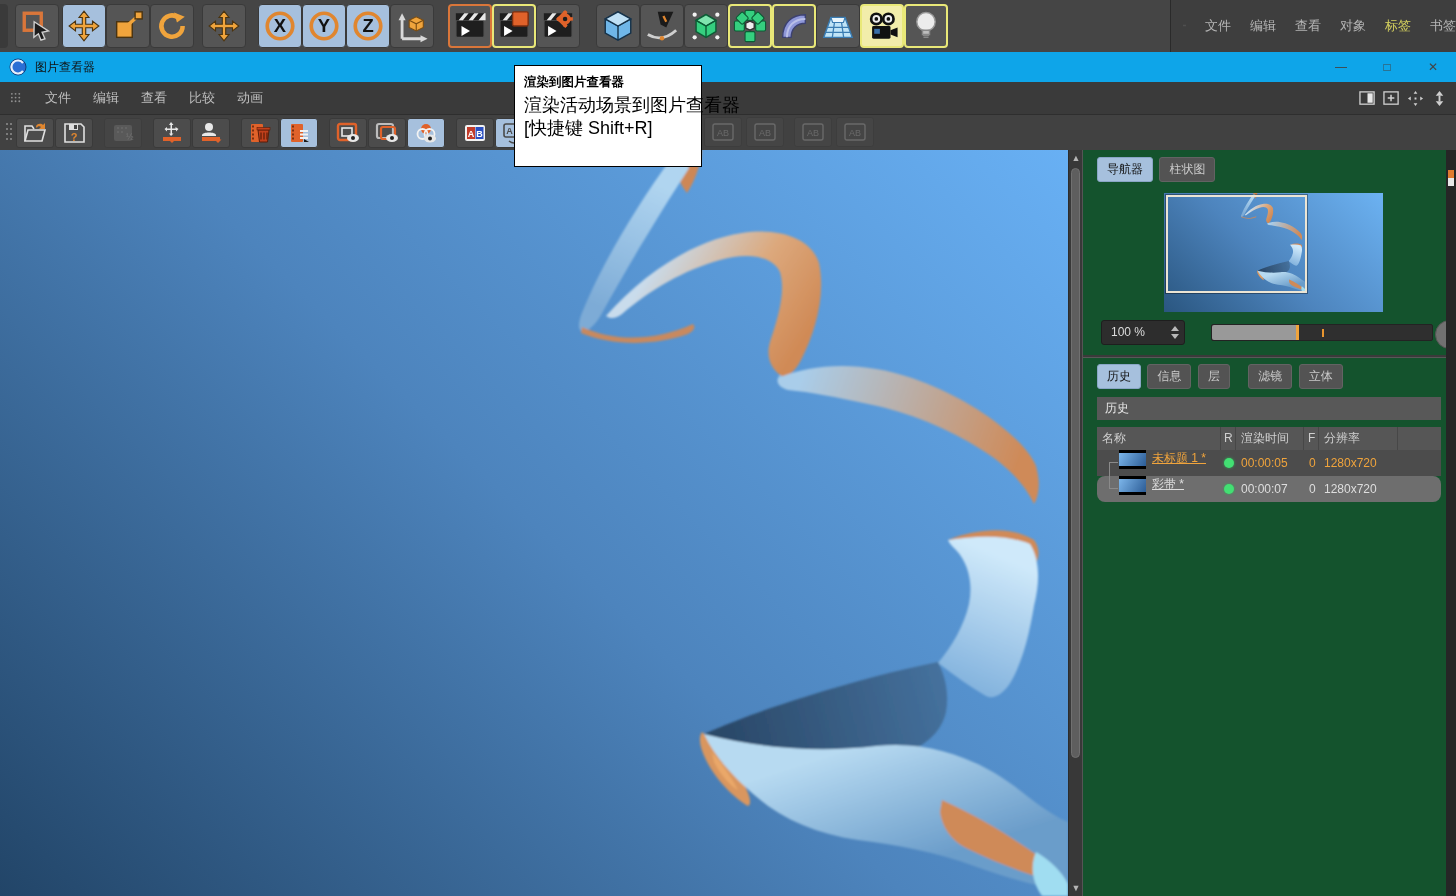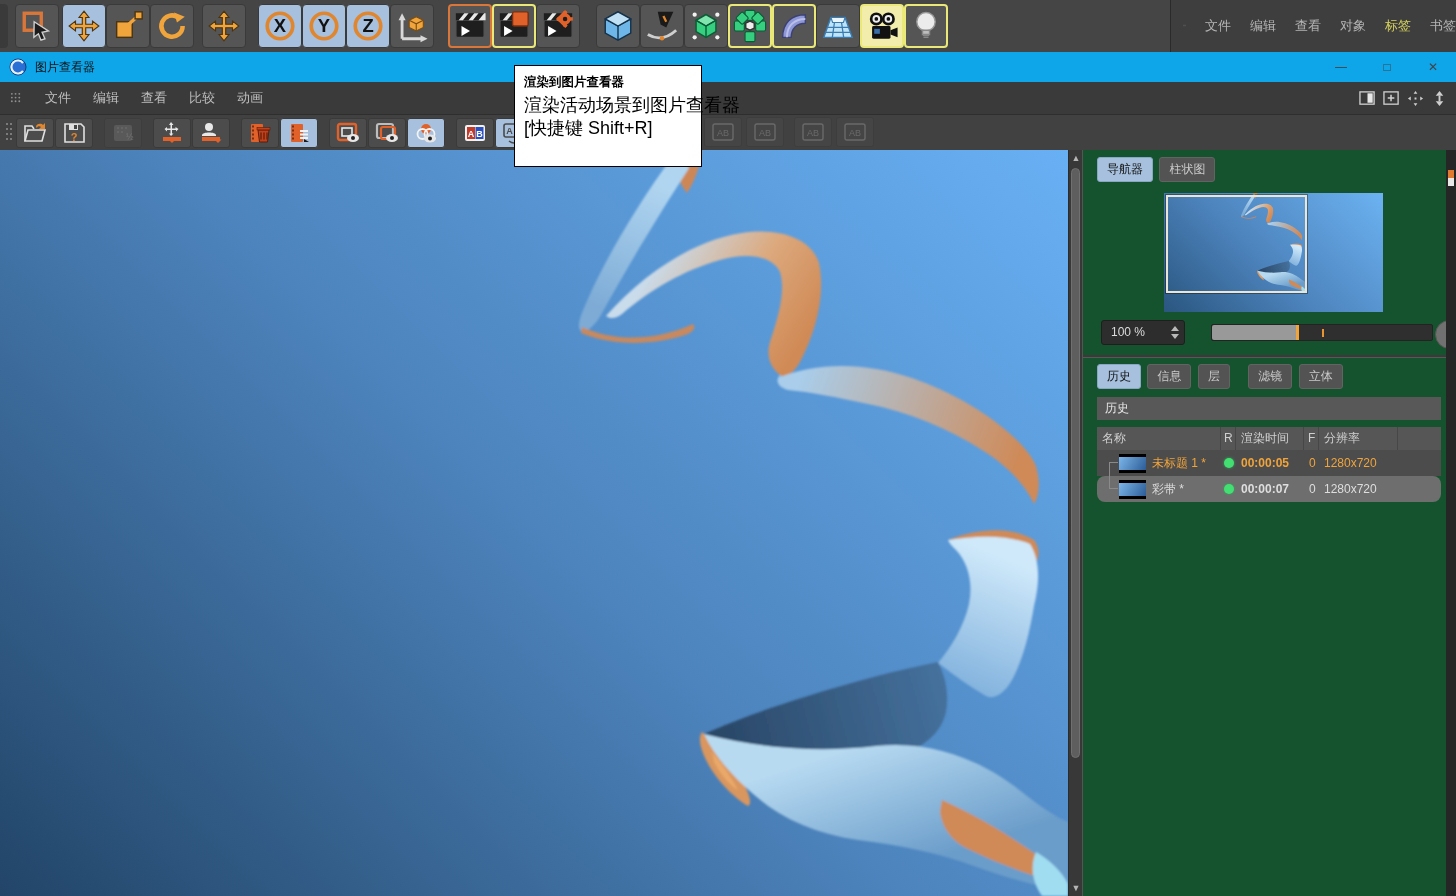--- a/index.html
+++ b/index.html
@@ -98,27 +98,27 @@
     color:#e6e6e6; font-size:12px; line-height:23px; padding-left:8px; }
   #hist-table { position:absolute; left:14px; top:277px; width:344px; font-size:12px; }
   .hrow { display:flex; height:23px; background:#565656; color:#cfcfcf; }
   .hcell { border-right:1px solid #474747; line-height:23px; padding-left:5px; overflow:hidden; white-space:nowrap; }
   .c-name{width:124px;} .c-r{width:15px;padding-left:3px;} .c-time{width:68px;} .c-f{width:15px;padding-left:4px;}
   .c-res{width:79px;} .c-x{width:43px;border-right:none;}
   .drow { display:flex; height:26px; align-items:center; position:relative; }
   .drow .dcell { line-height:26px; padding-left:5px; white-space:nowrap; }
   .row-active { background:#4c4c4c; color:#f0a43c; }
   .row-selected { background:#6e6e6e; color:#dedede;border-radius:8px; }
-  .namecell { width:124px; position:relative; height:100%; display:flex; align-items:center; }
+  .namecell { width:124px; position:relative; height:100%; display:flex; align-items:flex-start;text-decoration:underline; }
   .tree-v { position:absolute; left:12px; width:1px; background:#8a8a8a; }
   .tree-h { position:absolute; left:12px; top:12px; width:9px; height:1px; background:#8a8a8a; }
   .mini-thumb { width:27px; height:19px; margin-left:22px; margin-right:6px;
     background:linear-gradient(120deg,#7cb6ea,#2c5c96); border-top:3px solid #000; border-bottom:3px solid #000; flex:0 0 auto; }
   .gdot { width:10px; height:10px; border-radius:50%; background:#43df73; box-shadow:0 0 3px #2fae57; margin-left:3px; }
-  .dc-time{width:68px;font-weight:bold;} .dc-f{width:15px;padding-left:4px;} .dc-res{width:79px;}
+  .dc-time{width:68px;} .dc-f{width:15px;padding-left:4px;} .dc-res{width:79px;}
 
   
   #edge-strip { position:absolute; left:1446px; top:150px; width:10px; height:746px; background:#262626; }
   #edge-frag { position:absolute; left:2px; top:20px; width:6px; height:16px;
     background:linear-gradient(#e07b2f 0 50%,#e8e8e8 50% 100%); }
 
   
   #tooltip { position:absolute; left:514px; top:65px; width:188px; height:102px; background:#ffffff;
     border:1px solid #000; z-index:60; padding:5px 9px; }
   #tooltip .t1 { font-size:12.5px; font-weight:bold; color:#000; line-height:23px; white-space:nowrap; }

